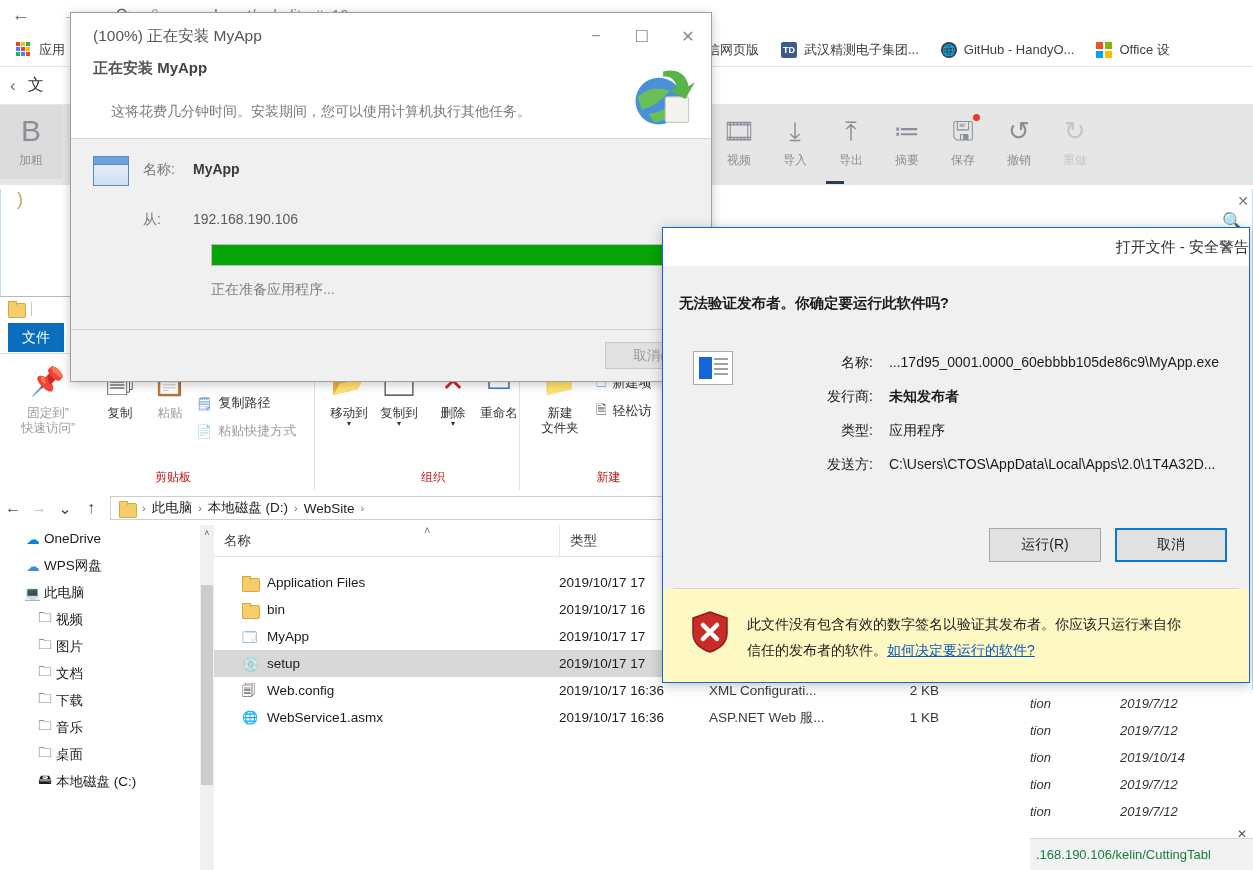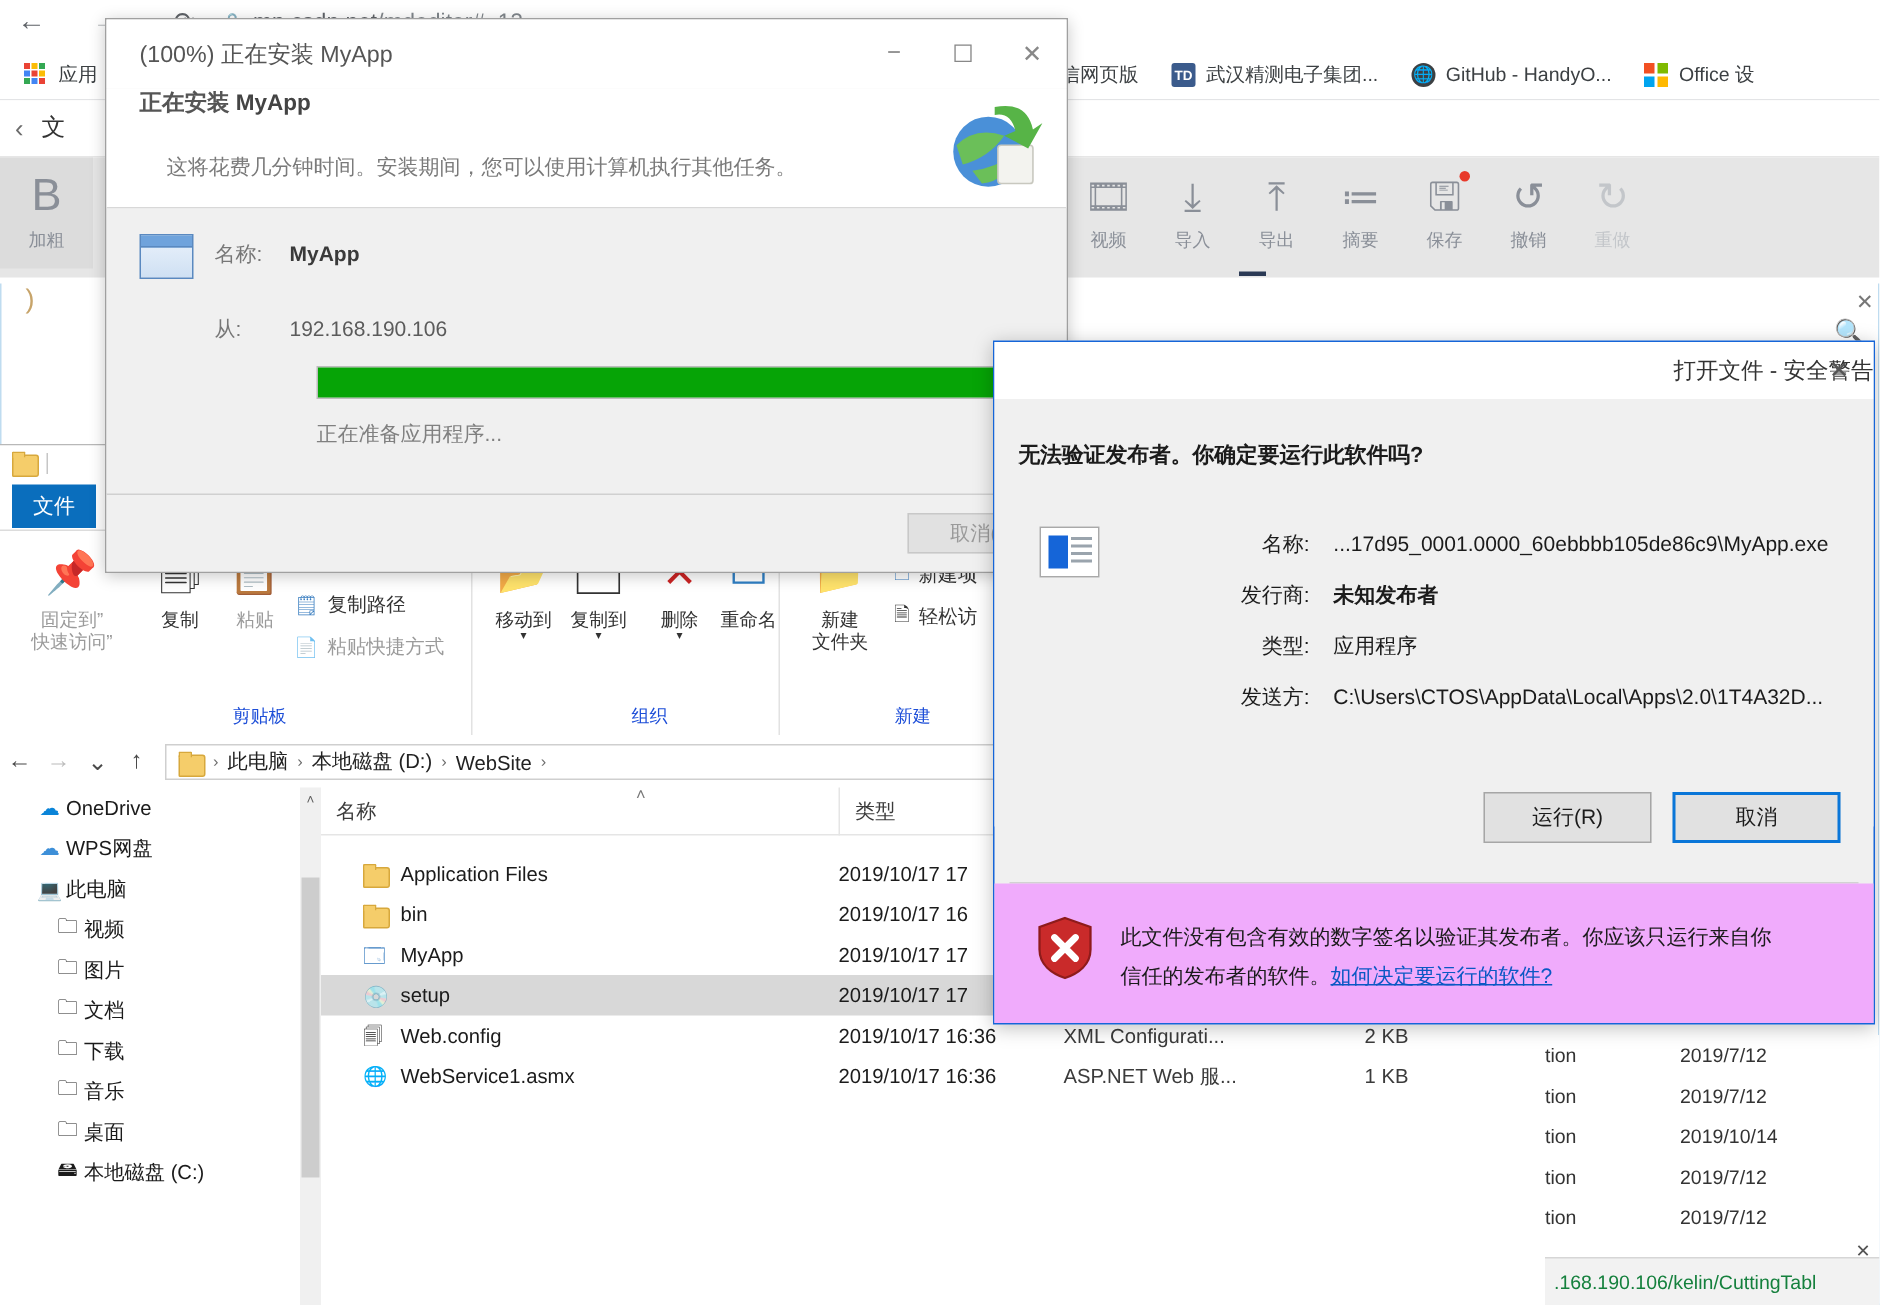--- a/index.html
+++ b/index.html
@@ -64,21 +64,21 @@
   #md-body .paren { position:absolute; left:16px; top:0; font-size:18px; color:#c7a46a; }
   #md-search { position:absolute; right:8px; top:22px; font-size:17px; color:#8a8f98; }
   #md-bluedot { position:absolute; right:4px; top:160px; width:22px; height:22px;
                 border-radius:50%; background:#1565d8; }
   #md-orange6 { position:absolute; right:6px; top:300px; font-size:15px; color:#c07820; font-weight:bold; }
   #md-xclose { position:absolute; right:3px; top:4px; font-size:14px; color:#777; }
 
   
   #bg-list { position:absolute; left:1030px; top:690px; width:223px; height:150px;
              background:#fff; font-size:13px; color:#333; }
-  #bg-list .r { height:27px; display:flex; align-items:center; }
+  #bg-list .r { height:27px; display:flex; align-items:center;font-style:italic; }
   #bg-list .c1 { width:90px; color:#333; }
   #bg-list .c2 { color:#333; }
   #statusbar { position:absolute; left:1030px; top:838px; width:223px; height:32px;
                background:#f2f2f2; border-top:1px solid #d6d6d6; display:flex;
                align-items:center; padding-left:6px; }
   #statusbar .url { font-size:13px; color:#15803d; white-space:nowrap; }
   #statusbar .x { position:absolute; right:6px; top:-12px; font-size:12px; color:#555; }
 
   
   #explorer { left:0; top:296px; width:1030px; height:574px; background:#fff;
@@ -91,21 +91,21 @@
   .qa-folder:after{content:"";position:absolute;left:0;top:0;width:7px;height:3px;
       background:#f5cd6a;border:1px solid #d7a83c;border-bottom:none;border-radius:1px 1px 0 0;}
   #ex-qa .bar { width:1px; height:14px; background:#c6c6c6; }
   #ex-filetab { position:absolute; left:8px; top:26px; width:56px; height:29px;
                 background:#0a6ebd; color:#fff; font-size:14px; display:flex;
                 align-items:center; justify-content:center; }
   #ex-ribbon { position:absolute; left:0; top:56px; width:1030px; height:138px;
                background:#fff; border-top:1px solid #dcdcdc; }
   .rib-group { position:absolute; top:0; height:136px; border-right:1px solid #e2e2e2; }
   .rib-group .gname { position:absolute; bottom:4px; left:0; width:100%; text-align:center;
-                      font-size:12px; color:#1d4ed8;padding-left:32px; }
+                      font-size:12px; color:#b91c1c;padding-left:32px; }
   .big-btn { position:absolute; top:8px; width:52px; text-align:center; color:#333; font-size:12.5px; }
   .big-btn .cap { margin-top:4px; line-height:15px; display:block; }
   .big-btn .glyph { display:block; height:40px; line-height:40px; font-size:28px; }
   .small-btn { position:absolute; display:flex; align-items:center; font-size:13px; color:#333; gap:6px;text-align:right; }
   .small-btn.dim { color:#9b9b9b; }
   .caret { font-size:8px; display:block; line-height:6px; color:#333; }
 
   #ex-addr { position:absolute; left:0; top:194px; width:1030px; height:34px;
              background:#fff; display:flex; align-items:center; }
   #ex-addr .navico { width:26px; text-align:center; font-size:16px; color:#4a4a4a; }
@@ -199,21 +199,21 @@
   .swbtn { width:112px; height:34px; font-size:14px; display:flex; align-items:center;
            justify-content:center; background:#e1e1e1; border:1px solid #a6a6a6; color:#1b1b1b; }
   .swbtn.primary { background:#e1e1e1; border:2px solid #0a76d8; }
   #sw-check { position:absolute; left:16px; top:333px; display:flex; align-items:center;
               gap:6px; font-size:14px; color:#1b1b1b; }
   #sw-check .box { width:14px; height:14px; border:1px solid #4a4a4a; background:#fff;
                    position:relative; }
   #sw-check .box:after { content:"✓"; position:absolute; left:1px; top:-4px;
                          font-size:13px; color:#1b1b1b; }
   #sw-sep { position:absolute; left:10px; top:360px; width:566px; height:1px; background:#d2d2d2; }
-  #sw-foot { position:absolute; left:0; top:361px; width:586px; height:93px; background:#f0abfc; }
+  #sw-foot { position:absolute; left:0; top:361px; width:586px; height:93px; background:#fef9c3; }
   #sw-shield { position:absolute; left:28px; top:22px; width:38px; height:42px; }
   #sw-foottext { position:absolute; left:84px; top:22px; width:470px; font-size:14px;
                  color:#1b1b1b; line-height:26px; }
   #sw-foottext a { color:#0a58c4; text-decoration:underline; }
 </style>
 </head>
 <body>
 
 <div class="layer" id="browser">
   <div class="navrow">

